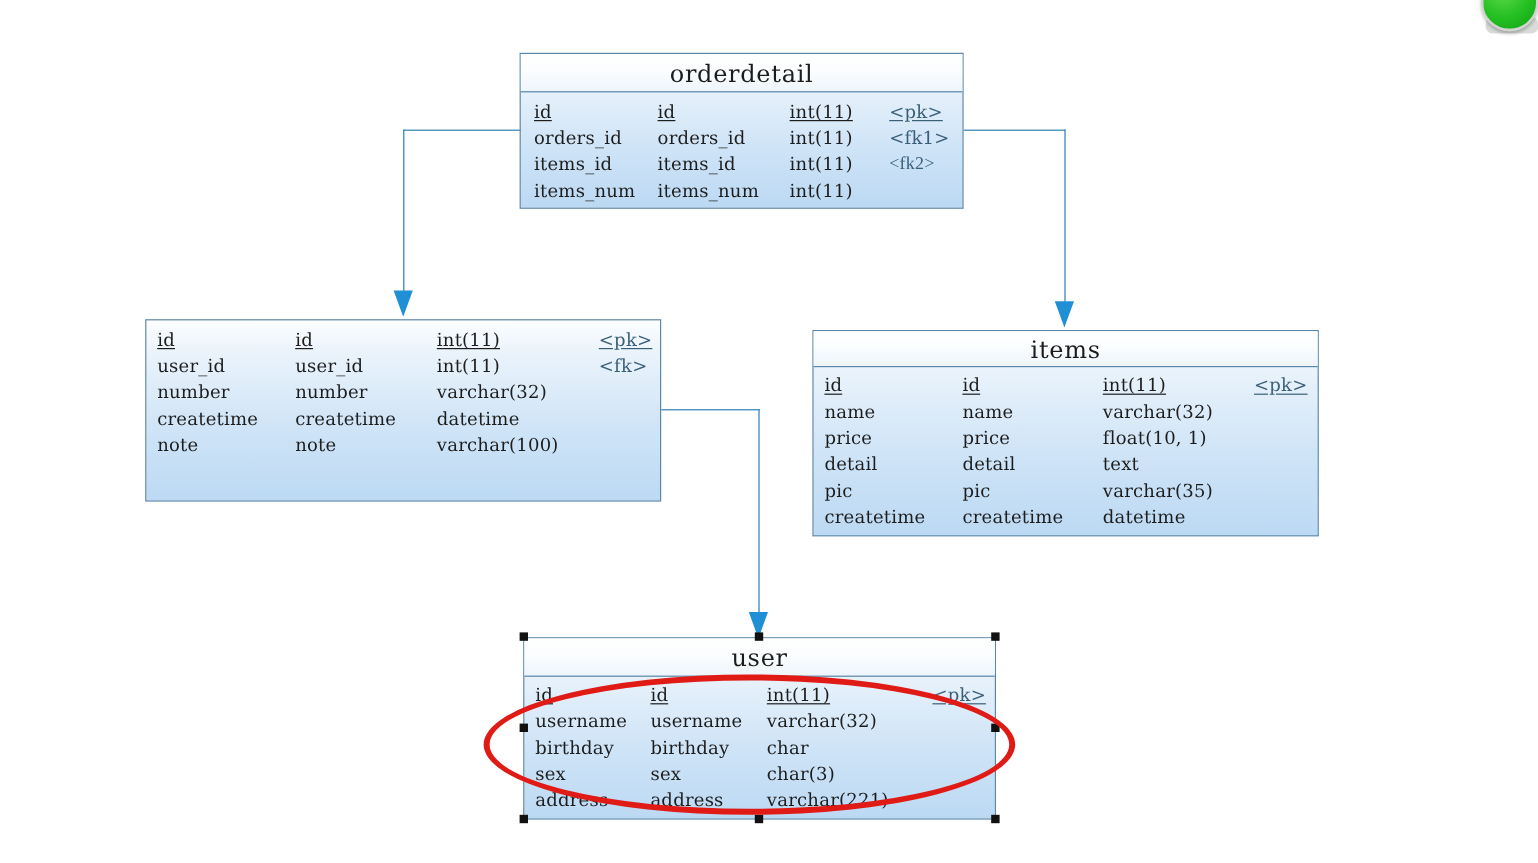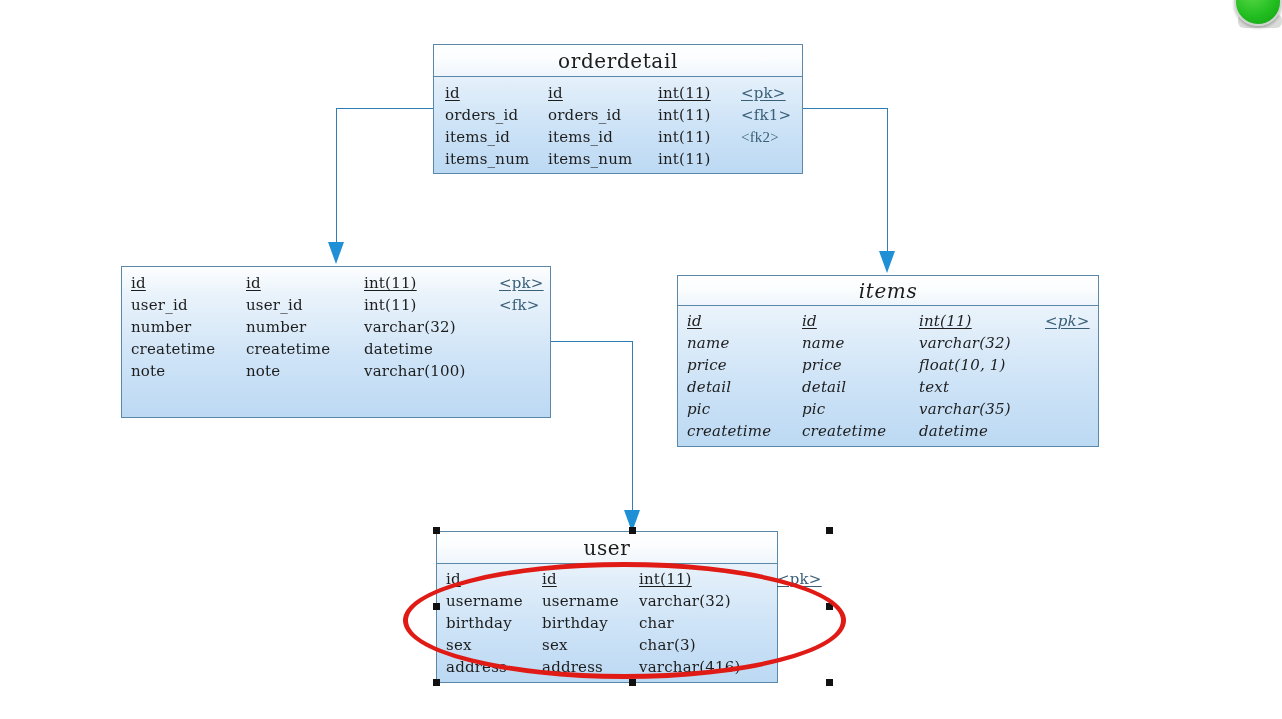--- a/index.html
+++ b/index.html
@@ -208,21 +208,21 @@
       <div class="attr-row">
         <span class="cell" style="left:9px;">note</span>
         <span class="cell" style="left:124px;">note</span>
         <span class="cell" style="left:242px;">varchar(100)</span>
         <span class="cell keytag" style="left:377px;"></span>
       </div>
 
     </div>
   </div>
 
-  <div class="entity" id="ent-items" style="left:677px; top:275px; width:422px; height:172px;font-style:italic;">
+  <div class="entity" id="ent-items" style="left:677px; top:275px; width:422px; height:172px;">
     <div class="entity-header" style="height:30px;">items</div>
     <div class="entity-body" style="padding:4px 0 0 0;">
 
       <div class="attr-row">
         <span class="cell key" style="left:9px;">id</span>
         <span class="cell key" style="left:124px;">id</span>
         <span class="cell key" style="left:241px;">int(11)</span>
         <span class="cell key keytag" style="left:367px;">&lt;pk&gt;</span>
       </div>
 
@@ -257,21 +257,21 @@
       <div class="attr-row">
         <span class="cell" style="left:9px;">createtime</span>
         <span class="cell" style="left:124px;">createtime</span>
         <span class="cell" style="left:241px;">datetime</span>
         <span class="cell keytag" style="left:367px;"></span>
       </div>
 
     </div>
   </div>
 
-  <div class="entity" id="ent-user" style="left:436px; top:531px; width:342px; height:152px;">
+  <div class="entity" id="ent-user" style="left:436px; top:531px; width:394px; height:152px;">
     <div class="entity-header" style="height:32px;">user</div>
     <div class="entity-body" style="padding:4px 0 0 0;">
 
       <div class="attr-row">
         <span class="cell key" style="left:9px;">id</span>
         <span class="cell key" style="left:105px;">id</span>
         <span class="cell key" style="left:202px;">int(11)</span>
         <span class="cell key keytag" style="left:340px;">&lt;pk&gt;</span>
       </div>
 
@@ -292,21 +292,21 @@
       <div class="attr-row">
         <span class="cell" style="left:9px;">sex</span>
         <span class="cell" style="left:105px;">sex</span>
         <span class="cell" style="left:202px;">char(3)</span>
         <span class="cell keytag" style="left:340px;"></span>
       </div>
 
       <div class="attr-row">
         <span class="cell" style="left:9px;">address</span>
         <span class="cell" style="left:105px;">address</span>
-        <span class="cell" style="left:202px;">varchar(416)</span>
+        <span class="cell" style="left:202px;">varchar(221)</span>
         <span class="cell keytag" style="left:340px;"></span>
       </div>
 
     </div>
   </div>
 
   <div>
     <div class="handle" style="left:433px; top:527px;"></div>
     <div class="handle" style="left:629px; top:527px;"></div>
     <div class="handle" style="left:826px; top:527px;"></div>

